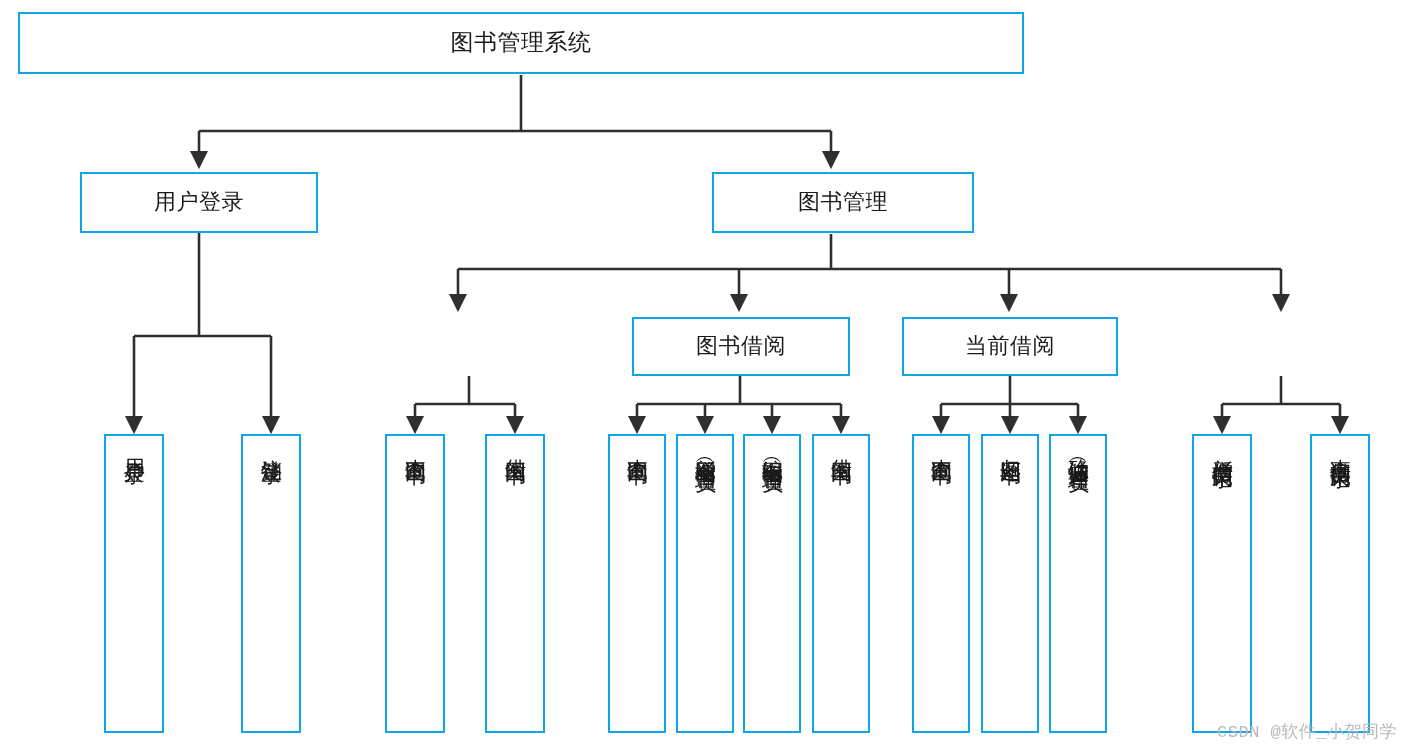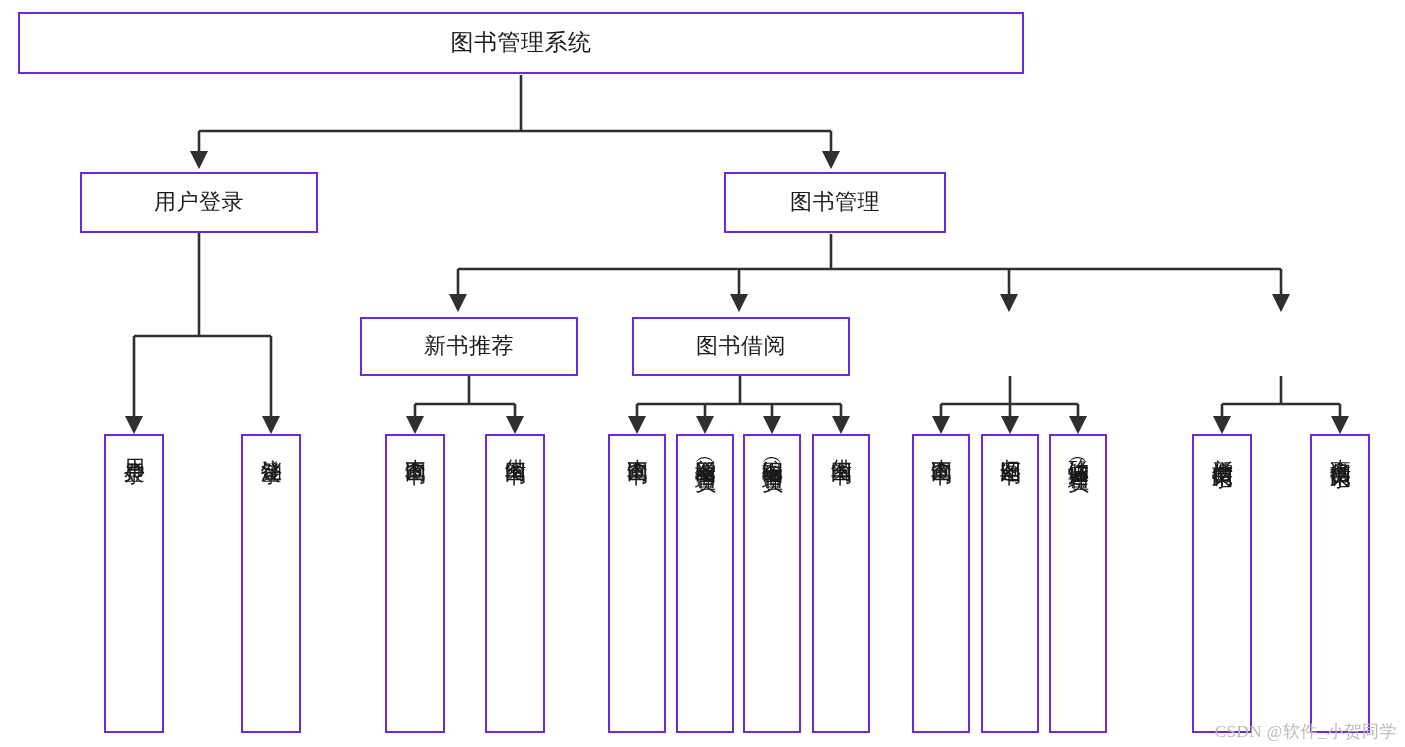--- a/index.html
+++ b/index.html
@@ -22,21 +22,21 @@
     left: 0;
     top: 0;
     width: 1405px;
     height: 747px;
     pointer-events: none;
   }
   .node {
     position: absolute;
     box-sizing: border-box;
     background: #ffffff;
-    border: 2px solid #6d28d9;
+    border: 2px solid #0ea5e9;
     display: flex;
     align-items: center;
     justify-content: center;
     color: #1a1a1a;
   }
   .node .lbl {
     display: block;
     text-align: center;
     line-height: 1.12;
     letter-spacing: 0.5px;
@@ -60,21 +60,21 @@
     line-height: 1.0;
     letter-spacing: 2px;
     white-space: nowrap;
   }
   .watermark {
     position: absolute;
     right: 8px;
     bottom: 4px;
     font-size: 17px;
     color: #b9b9b9;
-    font-family: Liberation Serif, serif;
+    font-family: Liberation Mono, monospace;
     white-space: nowrap;
     letter-spacing: 0.5px;
   }
 </style>
 </head>
 <body>
 
 <div id="canvas">
 
   <svg id="edges" viewBox="0 0 1405 747" xmlns="http://www.w3.org/2000/svg">
@@ -127,29 +127,29 @@
     </g>
   </svg>
 
   <div class="node h root" style="left:18px; top:12px; width:1006px; height:62px;">
     <span class="lbl">图书管理系统</span>
   </div>
 
   <div class="node h" style="left:80px; top:172px; width:238px; height:61px;">
     <span class="lbl">用户登录</span>
   </div>
-  <div class="node h" style="left:712px; top:172px; width:222px; height:61px;margin-left:12px;">
+  <div class="node h" style="left:712px; top:172px; width:262px; height:61px;">
     <span class="lbl">图书管理</span>
   </div>
 
-  <div class="node h" style="left:360px; top:317px; width:218px; height:59px;">
-    <span class="lbl">新书推荐</span>
-  </div>
   <div class="node h" style="left:632px; top:317px; width:218px; height:59px;justify-content:center;">
     <span class="lbl">图书借阅</span>
+  </div>
+  <div class="node h" style="left:902px; top:317px; width:216px; height:59px;">
+    <span class="lbl">当前借阅</span>
   </div>
 
   <div class="node v" style="left:104px; top:434px; width:60px; height:299px;">
     <span class="lbl">用户登录</span>
   </div>
   <div class="node v" style="left:241px; top:434px; width:60px; height:299px;">
     <span class="lbl">注销登录</span>
   </div>
 
   <div class="node v" style="left:385px; top:434px; width:60px; height:299px;">

